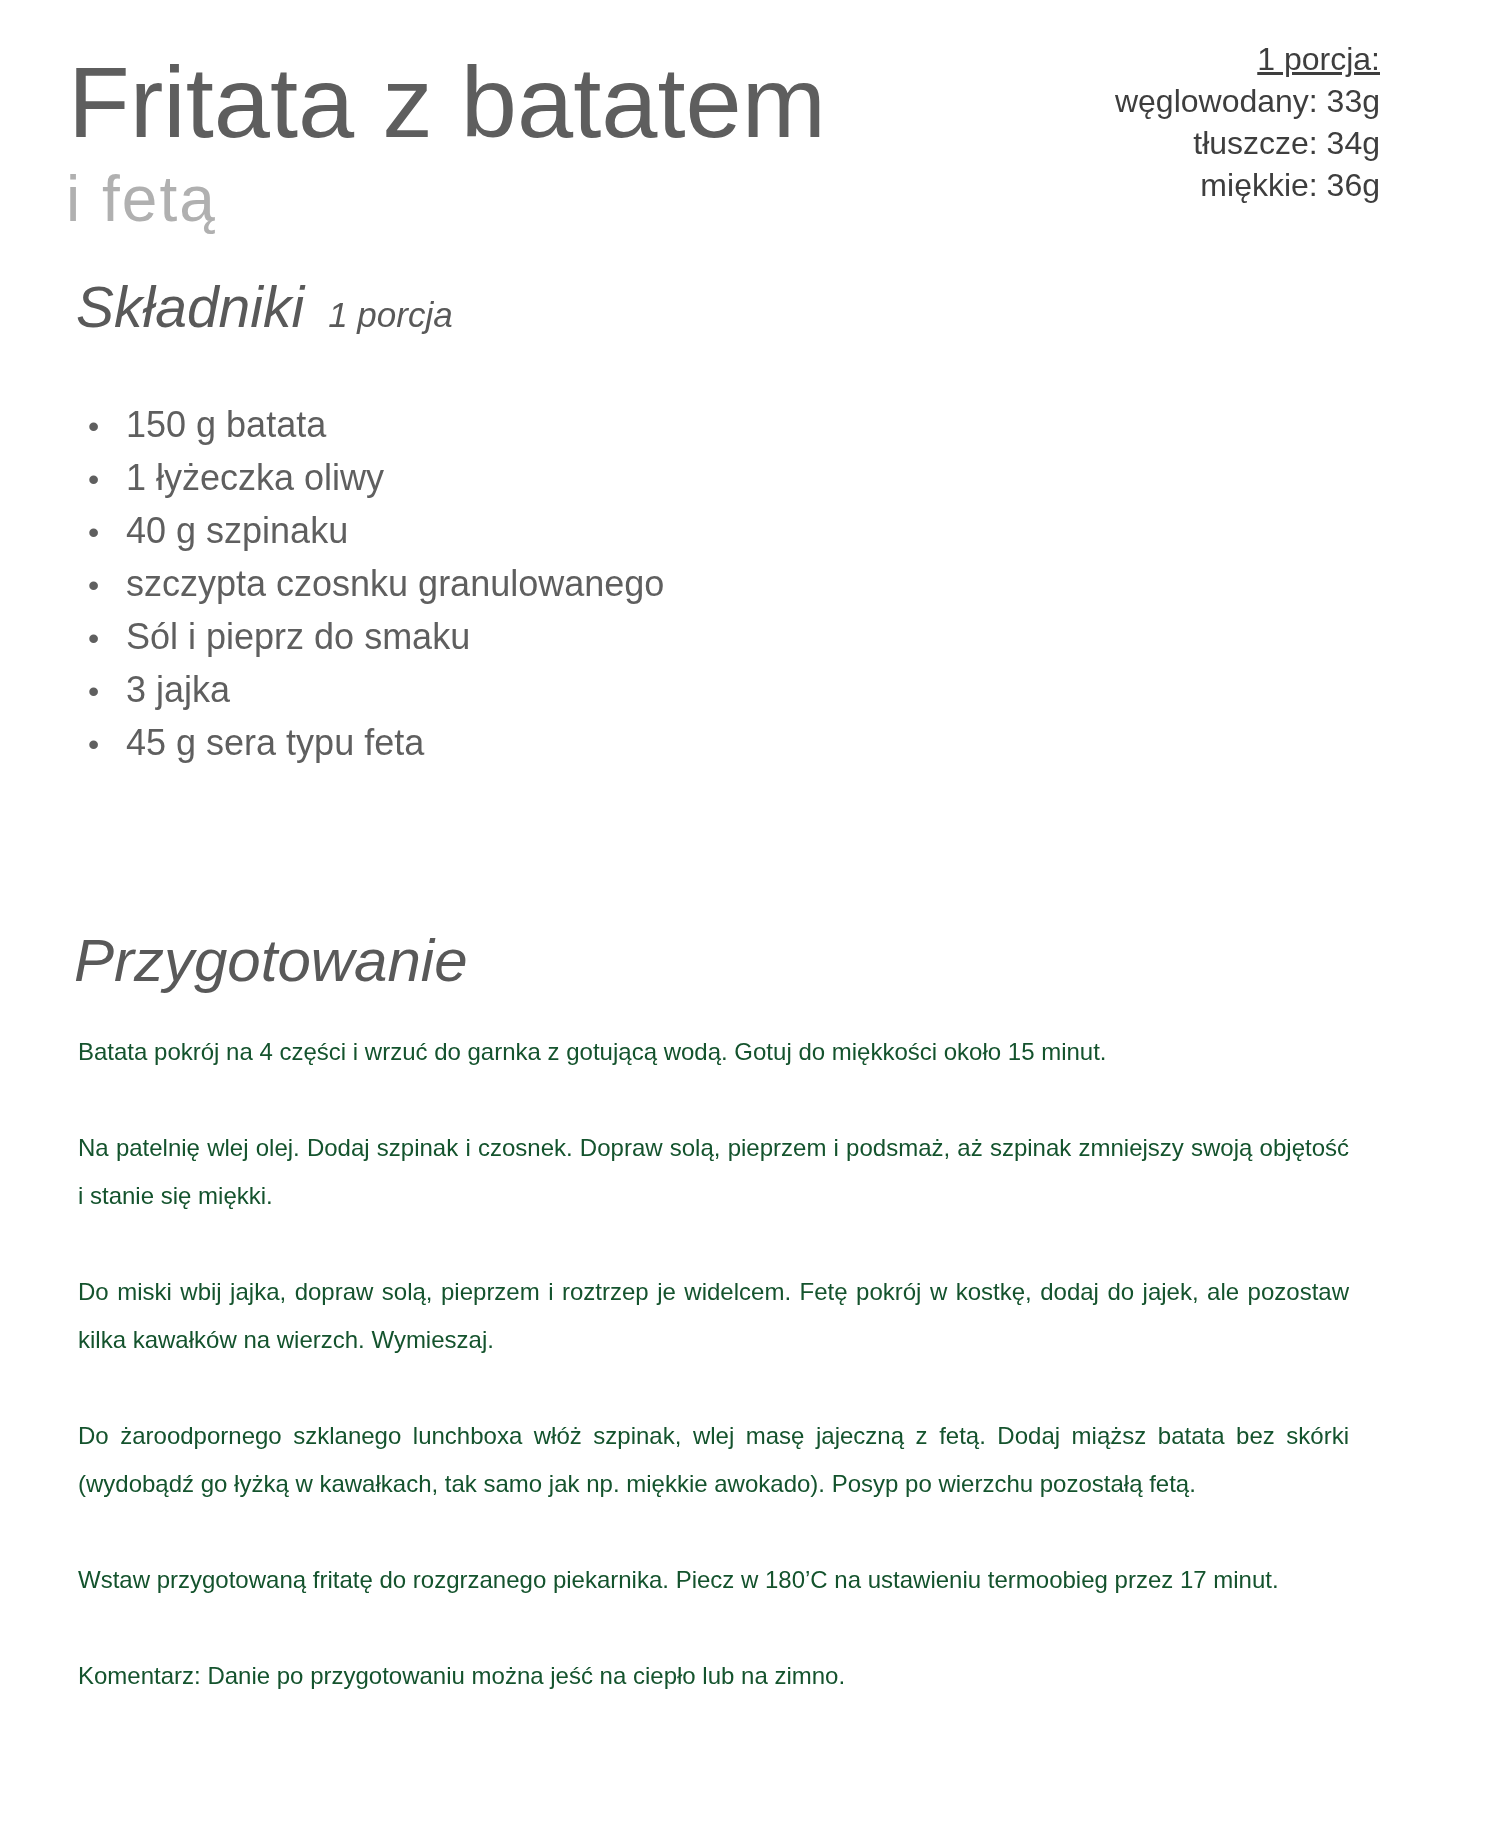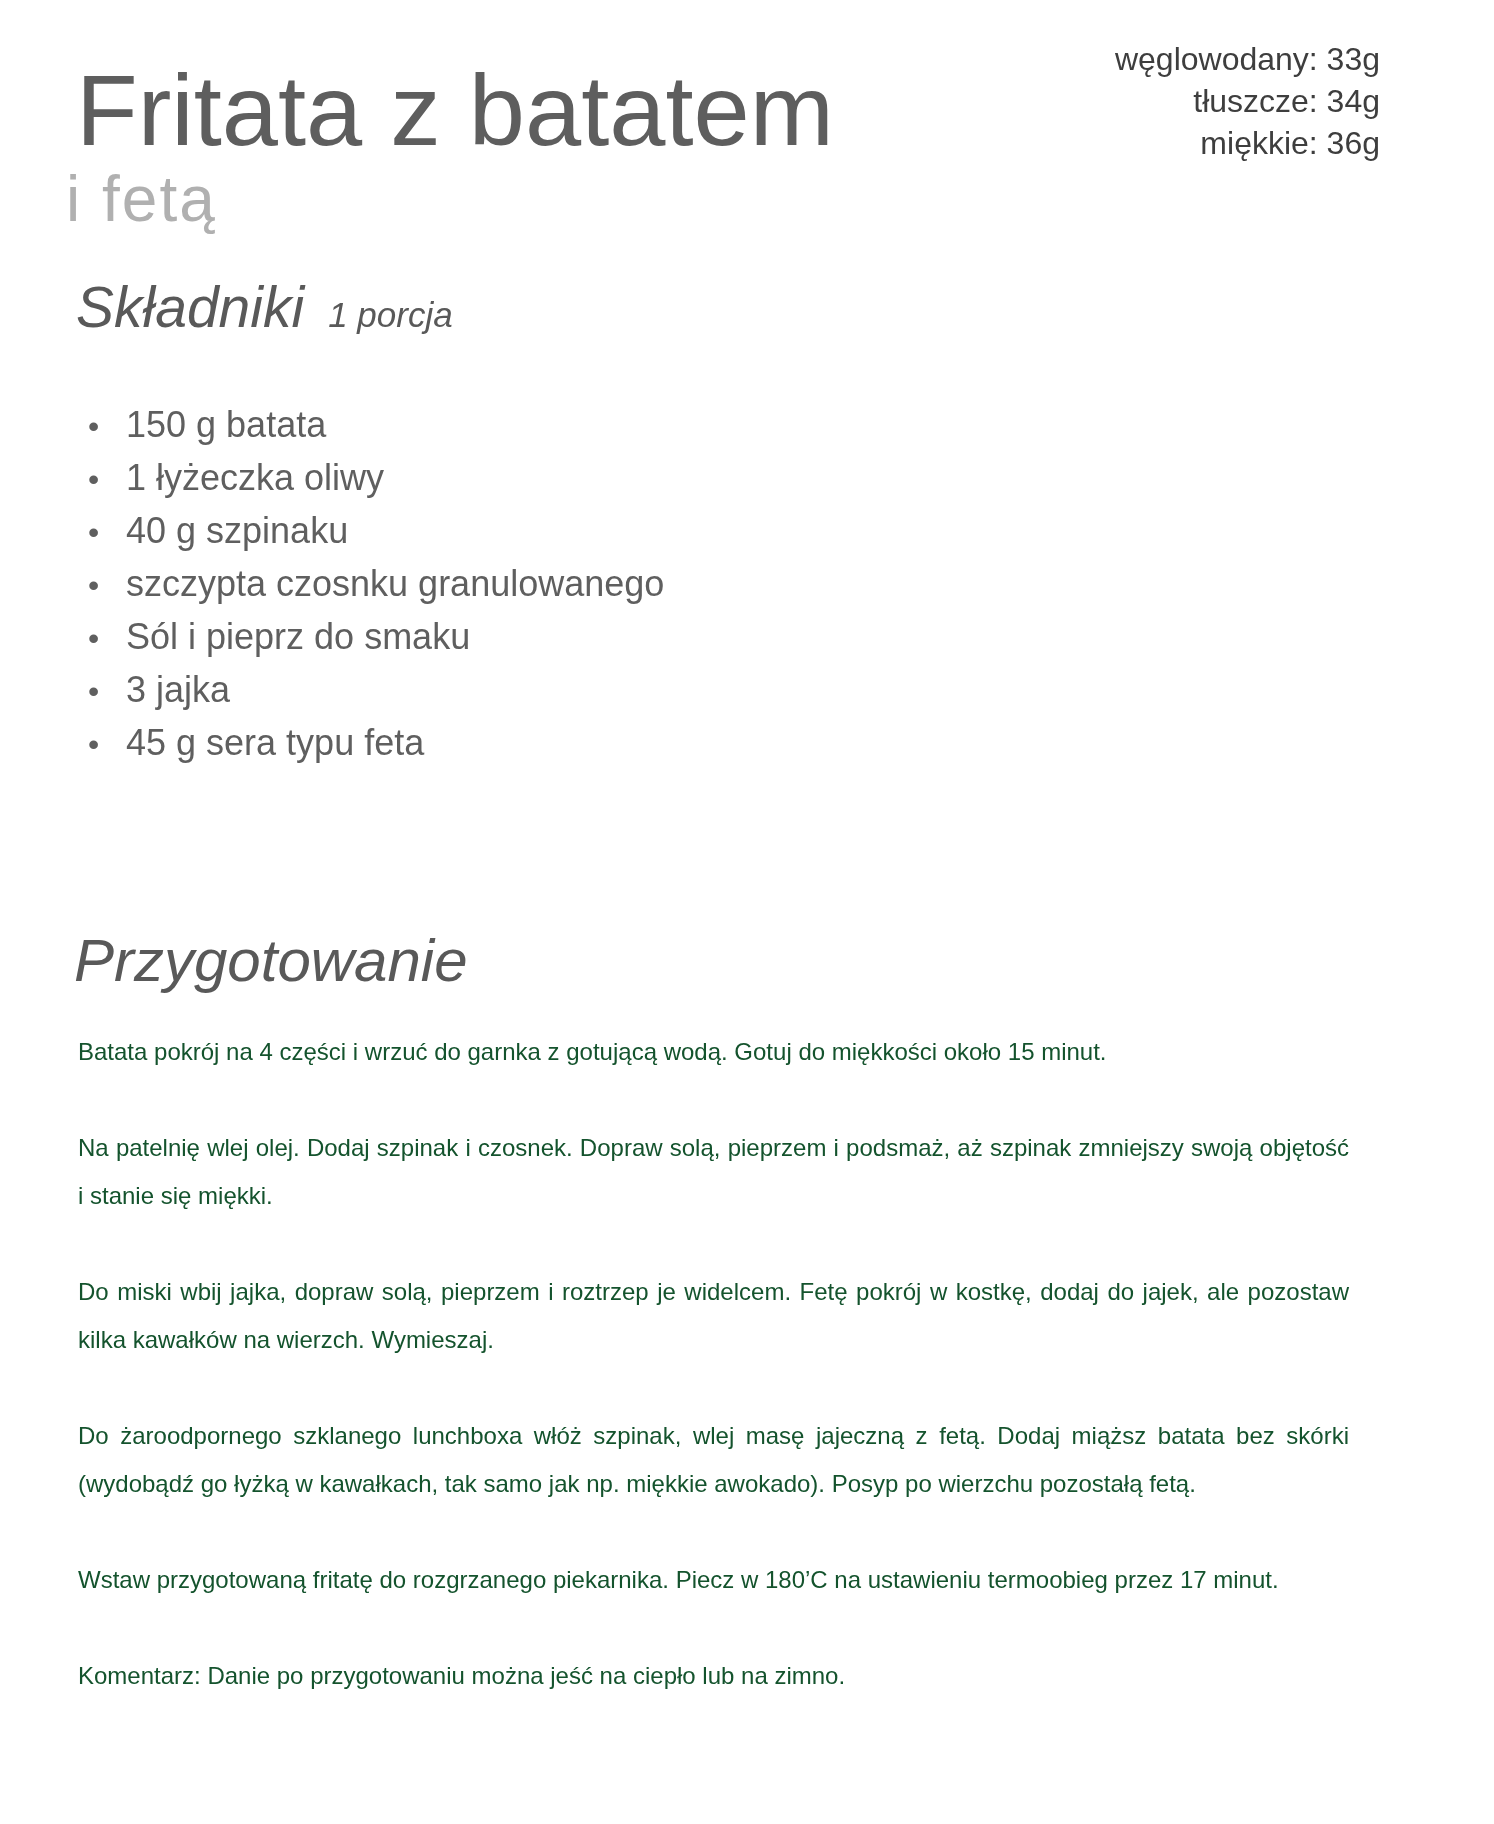--- a/index.html
+++ b/index.html
@@ -14,21 +14,21 @@
     background: #ffffff;
     overflow: hidden;
     font-family: "Liberation Sans", sans-serif;
   }
 
   
   .title {
     position: absolute;
     left: 60px;
     top: 44px;
-    margin: 16px;
+    margin: 8px;
     font-size: 101px;
     line-height: 1.0;
     font-weight: 300;
     letter-spacing: 0px;
     color: #5e5e5e;
   }
   .subtitle {
     position: absolute;
     left: 66px;
     top: 162px;
@@ -119,20 +119,21 @@
 </style>
 </head>
 <body>
 
 <div class="page">
 
   <h1 class="title">Fritata z batatem</h1>
   <div class="subtitle">i fetą</div>
 
   <div class="nutrition">
+    <div class="porcja-label">1 porcja:</div>
     <div>węglowodany: 33g</div>
     <div>tłuszcze: 34g</div>
     <div>miękkie: 36g</div>
   </div>
 
   <h2 class="ingredients-heading">
     <span>Składniki</span><span class="portion-note">1 porcja</span>
   </h2>
 
   <ul class="ingredients-list">

